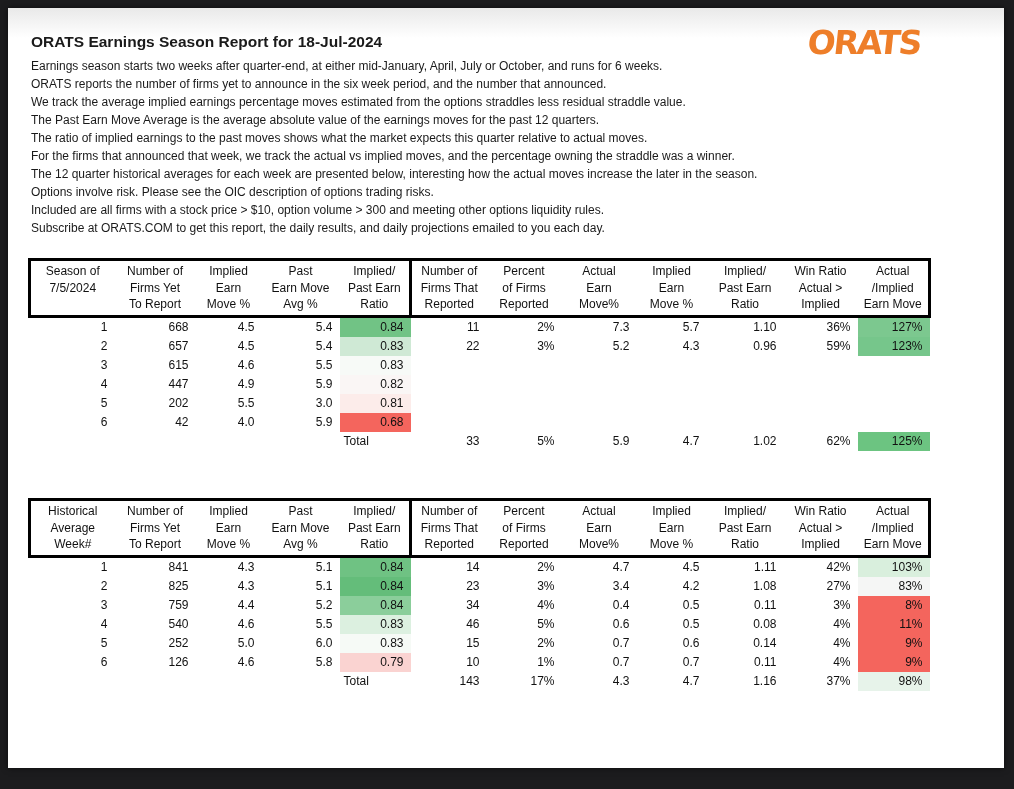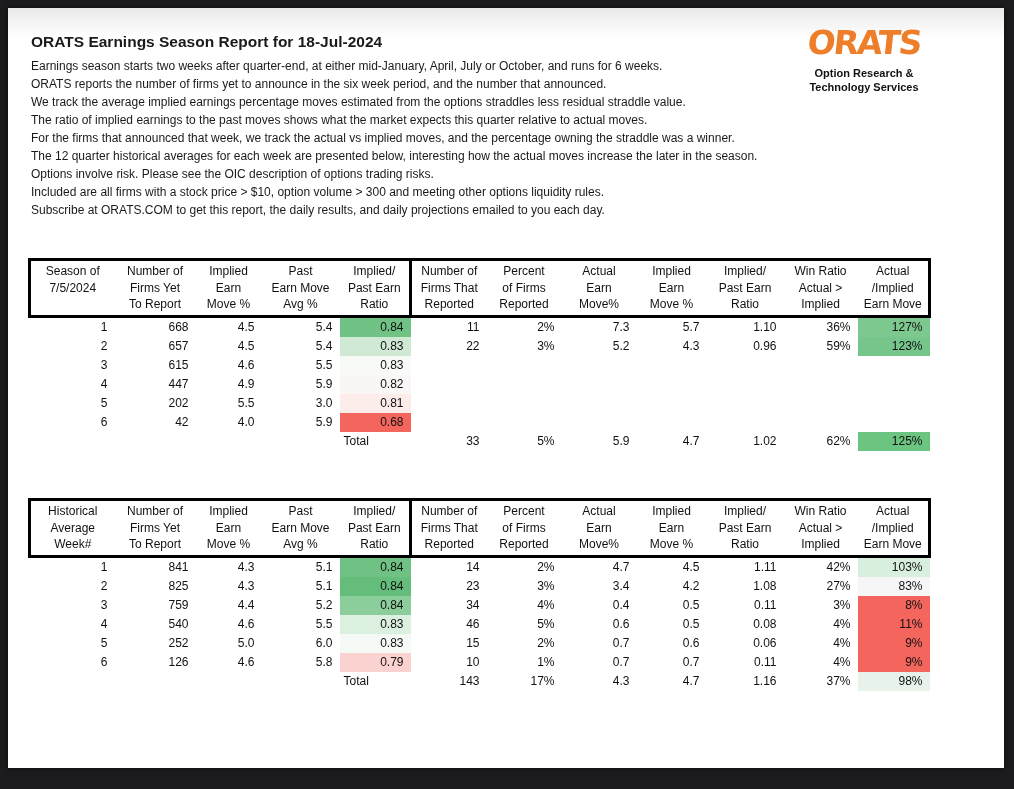--- a/index.html
+++ b/index.html
@@ -44,30 +44,27 @@
   tbody td.total-label { text-align:left; padding-left:4px; }
 </style>
 </head>
 <body>
 
 <div class="page">
   <div class="title">ORATS Earnings Season Report for 18-Jul-2024</div>
 
   <div class="logo">
     <div class="logo-word">ORATS</div>
-    <div class="logo-tag">
-      <div>Option Research &amp;</div>
-      <div>Technology Services</div>
-    </div>
   </div>
 
   <div class="intro" id="intro">
       <div class="intro-line">Earnings season starts two weeks after quarter-end, at either mid-January, April, July or October, and runs for 6 weeks.</div>
       <div class="intro-line">ORATS reports the number of firms yet to announce in the six week period, and the number that announced.</div>
       <div class="intro-line">We track the average implied earnings percentage moves estimated from the options straddles less residual straddle value.</div>
+      <div class="intro-line">The Past Earn Move Average is the average absolute value of the earnings moves for the past 12 quarters.</div>
       <div class="intro-line">The ratio of implied earnings to the past moves shows what the market expects this quarter relative to actual moves.</div>
       <div class="intro-line">For the firms that announced that week, we track the actual vs implied moves, and the percentage owning the straddle was a winner.</div>
       <div class="intro-line">The 12 quarter historical averages for each week are presented below, interesting how the actual moves increase the later in the season.</div>
       <div class="intro-line">Options involve risk. Please see the OIC description of options trading risks.</div>
       <div class="intro-line">Included are all firms with a stock price &gt; $10, option volume &gt; 300 and meeting other options liquidity rules.</div>
       <div class="intro-line">Subscribe at ORATS.COM to get this report, the daily results, and daily projections emailed to you each day.</div>
     </div>
 
   <div class="tbl" id="table-0">
       <table>
@@ -391,21 +388,21 @@
           <tr>
             <td>5</td>
             <td>252</td>
             <td>5.0</td>
             <td>6.0</td>
             <td style="background: rgb(246, 250, 246);">0.83</td>
             <td>15</td>
             <td>2%</td>
             <td>0.7</td>
             <td>0.6</td>
-            <td>0.06</td>
+            <td>0.14</td>
             <td>4%</td>
             <td style="background: rgb(244, 101, 93);">9%</td>
           </tr>
           <tr>
             <td>6</td>
             <td>126</td>
             <td>4.6</td>
             <td>5.8</td>
             <td style="background: rgb(250, 211, 209); margin-top: 44px;">0.79</td>
             <td>10</td>

